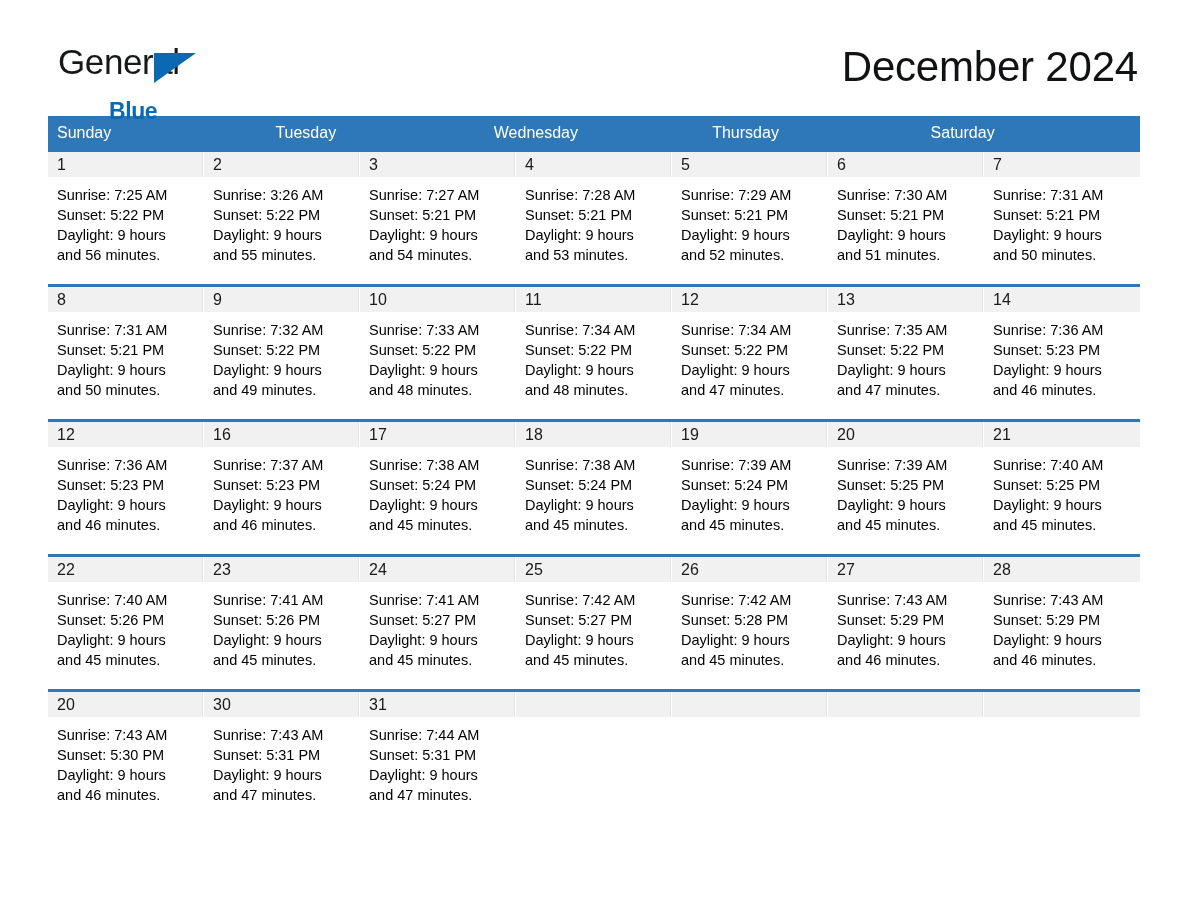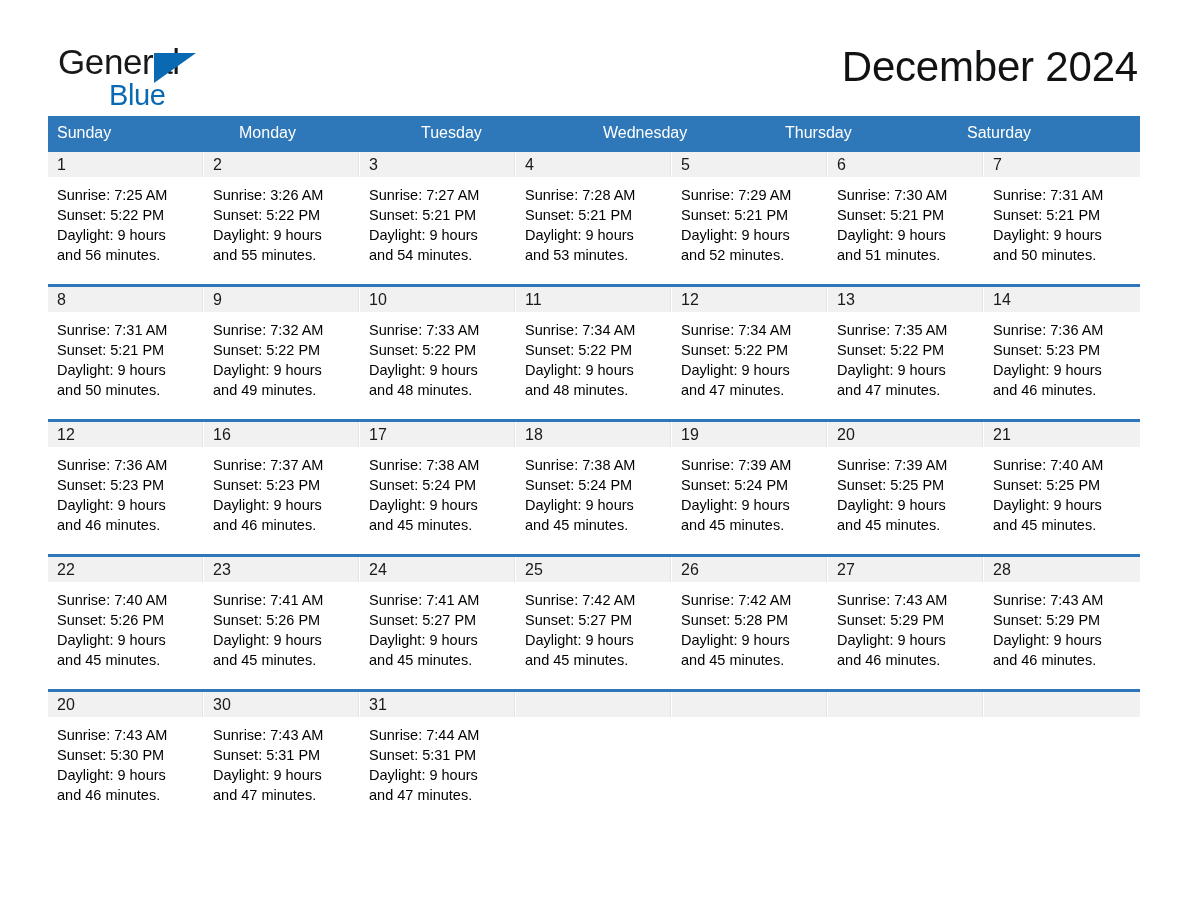--- a/index.html
+++ b/index.html
@@ -50,26 +50,26 @@
     top: 11px;
     width: 42px;
     height: 30px;
     background: #0a69b3;
     clip-path: polygon(0 0, 100% 100%, 0 100%);
     transform: scaleY(-1);
   }
   .brand-blue {
     position: absolute;
     left: 61px;
-    top: 33px;
-    font-size: 29px;
+    top: 49px;
+    font-size: 23px;
     line-height: 40px;
     letter-spacing: -0.4px;
     color: #0a69b3;
-    font-weight: 400;
+    font-weight: 700;
   }
 
   .titles { text-align: center; padding-right: 2px; }
   .cal-title {
     font-size: 42px;
     line-height: 50px;
     font-weight: 400;
     color: #111214;
     letter-spacing: -0.2px;
   }
@@ -80,21 +80,21 @@
     color: #111214;
     margin-top: 6px;
     letter-spacing: -0.1px;
   }
 
   
   .calendar { width: 1092px; }
 
   .weekday-row {
     display: grid;
-    grid-template-columns: repeat(6, 1fr);
+    grid-template-columns: repeat(5, 1fr);
     background: #2e77b8;
     height: 33px;
   }
   .weekday {
     color: #ffffff;
     font-size: 16px;
     line-height: 33px;
     padding-left: 9px;
     white-space: nowrap;
   }
@@ -157,21 +157,20 @@
     <div class="titles">
       <div class="cal-title">December 2024</div>
     </div>
 
   </div>
 
   <div class="calendar">
 
     <div class="weekday-row">
       <div class="weekday">Sunday</div>
-      <div class="weekday">Monday</div>
       <div class="weekday">Tuesday</div>
       <div class="weekday">Wednesday</div>
       <div class="weekday">Thursday</div>
       <div class="weekday">Saturday</div>
     </div>
 
     <div class="week">
       <div class="week-inner">
         <div class="daycell">
           <div class="daynum-band">

